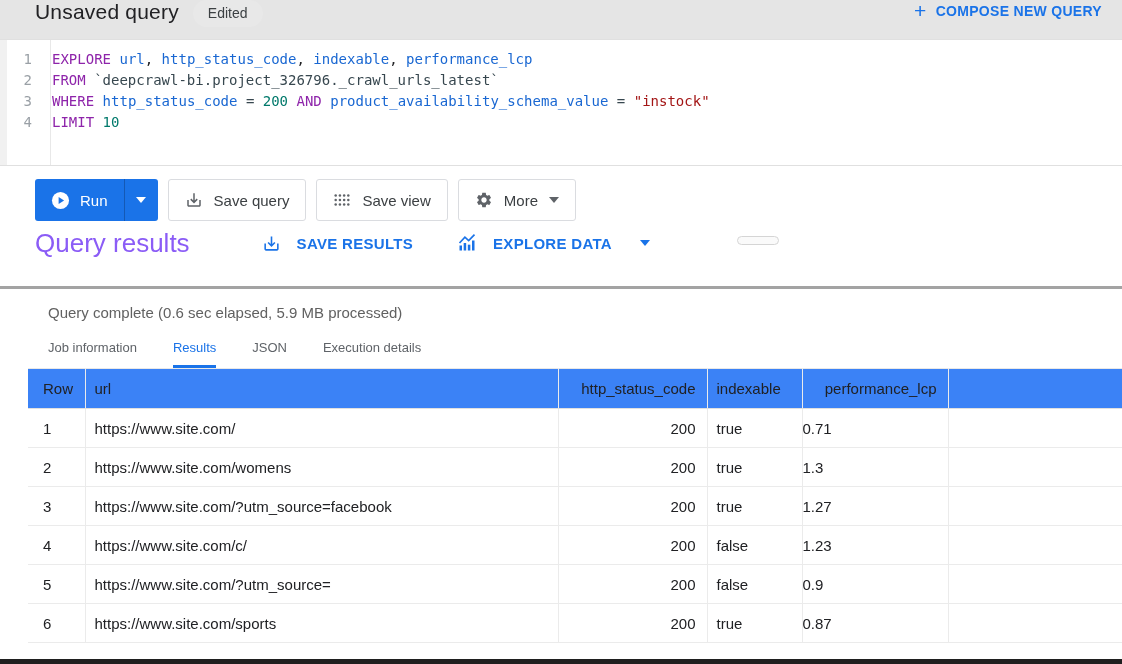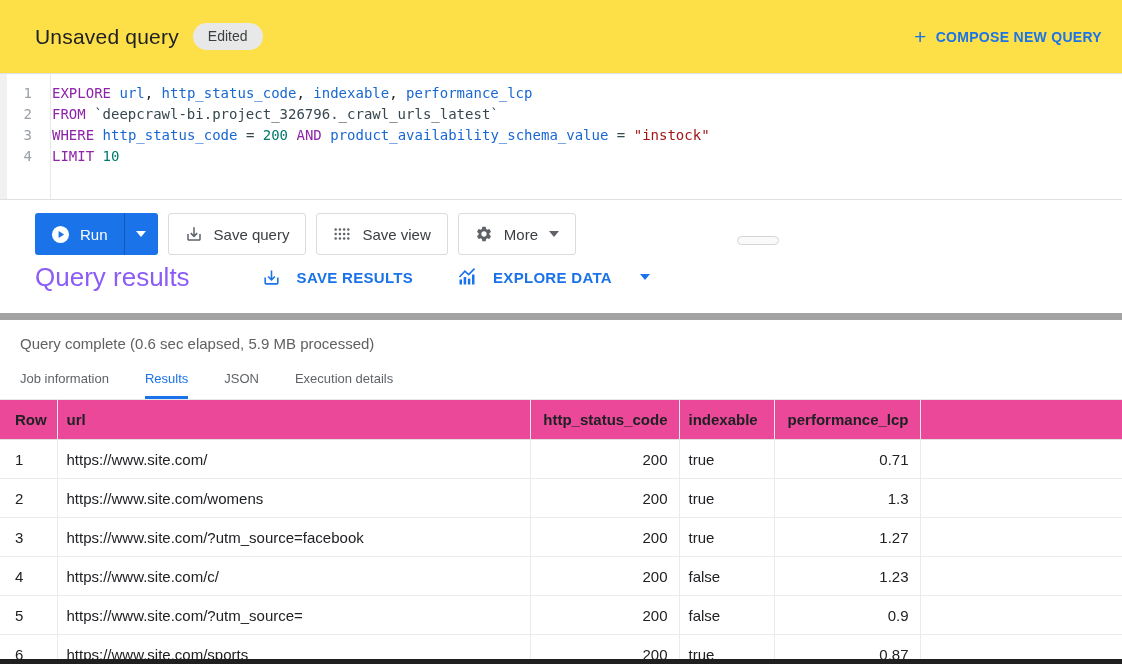--- a/index.html
+++ b/index.html
@@ -1,22 +1,22 @@
 <!DOCTYPE html>
 <html><head>
 <meta charset="utf-8">
 <style>
   * { margin:0; padding:0; box-sizing:border-box; }
   html,body { width:1122px; height:664px; }
   body { font-family:"Liberation Sans","DejaVu Sans",sans-serif; background:#fff; color:#202124; overflow:hidden; }
   .app { position:relative; width:1122px; height:664px; background:#fff; }
 
   
-  .topbar { height:74px; background:#fde047; border-bottom:1px solid #e0e0e0;
-            display:flex; align-items:center; padding:0 20px 0 35px; }
+  .topbar { height:40px; background:#e5e5e5; border-bottom:1px solid #e0e0e0;
+            display:flex; align-items:flex-start; padding:0 20px 0 35px; }
   .page-title { font-size:21px; font-weight:500; color:#212124; letter-spacing:.2px; }
   .edited-badge { margin-left:14px; background:#e8e8e8; color:#3c4043; font-size:14px;
                   height:27px; line-height:27px; padding:0 15px; border-radius:14px; }
   .topbar-spacer { flex:1; }
   .compose-btn { display:flex; align-items:center; color:#1a73e8; font-size:14px; font-weight:700;
                  letter-spacing:.3px; cursor:pointer; }
   .plus-icon { font-size:21px; font-weight:400; margin-right:9px; line-height:1; }
 
   
   .editor { position:relative; height:126px; border-bottom:1px solid #e0e0e0; background:#fff;
@@ -55,37 +55,37 @@
   
   .results-header { margin-top:14px; height:32px; padding-left:35px; display:flex; align-items:center; }
   .results-title { font-size:26px; font-weight:400; color:#8b5cf6; }
   .link-btn { display:flex; align-items:center; gap:16px; color:#1a73e8; font-size:15px; font-weight:700;
               letter-spacing:.3px; cursor:pointer; }
   .save-results { margin-left:72px; }
   .explore-data { margin-left:44px; }
   .explore-data .caret { margin-left:12px; }
 
   
-  .results-panel { margin-top:20px; border-top:7px solid #a3a3a3; }
+  .results-panel { margin-top:27px; border-top:3px solid #a3a3a3;padding-left:28px; }
   .status-line { padding:15px 20px 13px; font-size:15px; color:#616161; }
   .tabs { display:flex; gap:36px; padding:6px 20px 0; }
   .tab { font-size:13px; font-weight:400; color:#5f6368; padding-bottom:10px;
          border-bottom:3px solid transparent; cursor:pointer; }
   .tab.active { color:#1a73e8; border-bottom-color:#1a73e8; }
 
   
   table { width:100%; border-collapse:collapse; table-layout:fixed; font-size:15px; }
-  thead th { height:40px; background:#ec4899; border-top:1px solid #e8e8e8; border-bottom:1px solid #e0e0e0;
-             font-weight:700; color:#202124; text-align:left; }
+  thead th { height:40px; background:#3b82f6; border-top:1px solid #e8e8e8; border-bottom:1px solid #e0e0e0;
+             font-weight:400; color:#202124; text-align:left; }
   tbody td { height:39px; border-bottom:1px solid #ebebeb; color:#202124; background:#fff; }
   .col-row      { padding-left:15px; border-right:1px solid #ebebeb; }
   .col-url      { padding-left:9px;  border-right:1px solid #ebebeb; }
   .col-status   { text-align:right; padding-right:11px; border-right:1px solid #ebebeb; }
   .col-indexable{ padding-left:9px;  border-right:1px solid #ebebeb; }
-  .col-lcp      { text-align:right; padding-right:11px; border-right:1px solid #ebebeb; }
+  .col-lcp      { text-align:left; padding-right:11px; border-right:1px solid #ebebeb; }
   .col-filler   { border-right:none; }
   thead th.col-row { padding-left:15px; }
   thead th { border-right:none; }
   thead th.col-status, thead th.col-lcp { text-align:right; }
 
   .bottom-bar { position:absolute; left:0; right:0; bottom:0; height:5px; background:#1f1f1f; }
 
   .icon-gray { color:#5f6368; }
   .icon-blue { color:#1a73e8; }
 </style>

